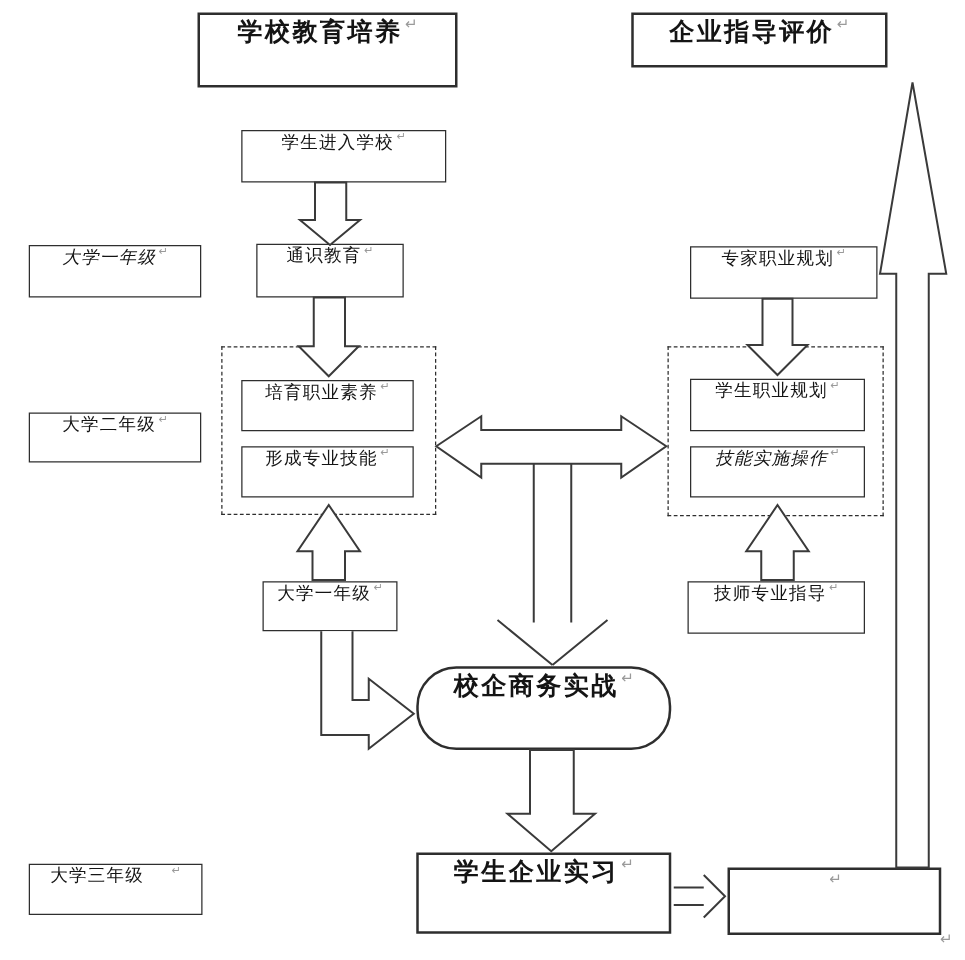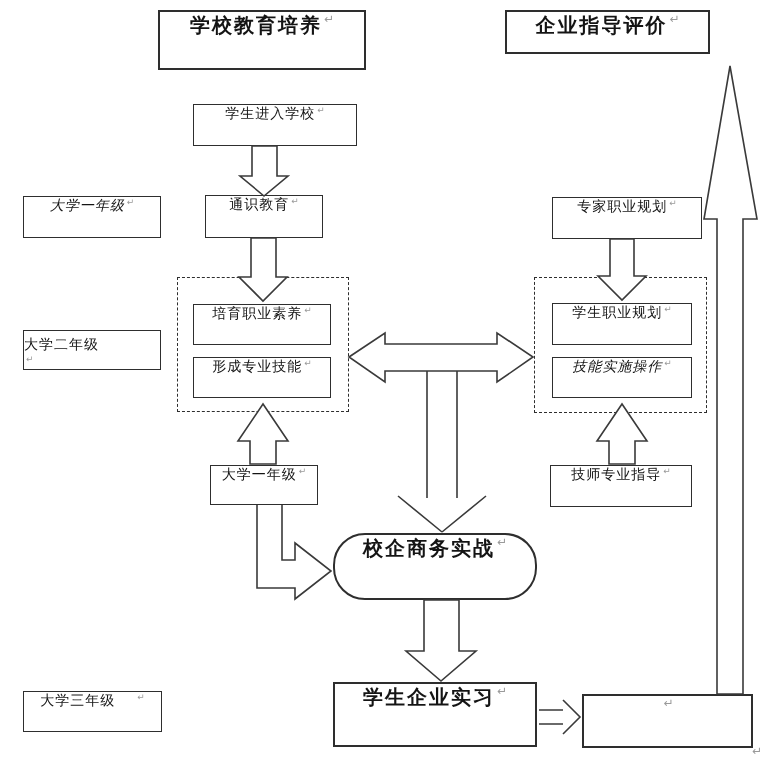--- a/index.html
+++ b/index.html
@@ -86,21 +86,21 @@
   </div>
   <div class="box header" style="left:505px; top:10px; width:205px; height:44px;">
     <span>企业指导评价</span>
       <span class="mark">↵</span>
   </div>
 
   <div class="box small" style="left:23px; top:196px; width:138px; height:42px;font-style:italic;">
     <span>大学一年级</span>
       <span class="mark">↵</span>
   </div>
-  <div class="box small" style="left:23px; top:330px; width:138px; height:40px;flex-direction:column;">
+  <div class="box small" style="left:23px; top:330px; width:138px; height:40px;">
     <span>大学二年级</span>
       <span class="mark">↵</span>
   </div>
   <div class="box small" style="left:23px; top:691px; width:139px; height:41px;gap:20px;">
     <span>大学三年级</span>
       <span class="mark">↵</span>
   </div>
 
   <div class="box small" style="left:193px; top:104px; width:164px; height:42px;">
     <span>学生进入学校</span>

